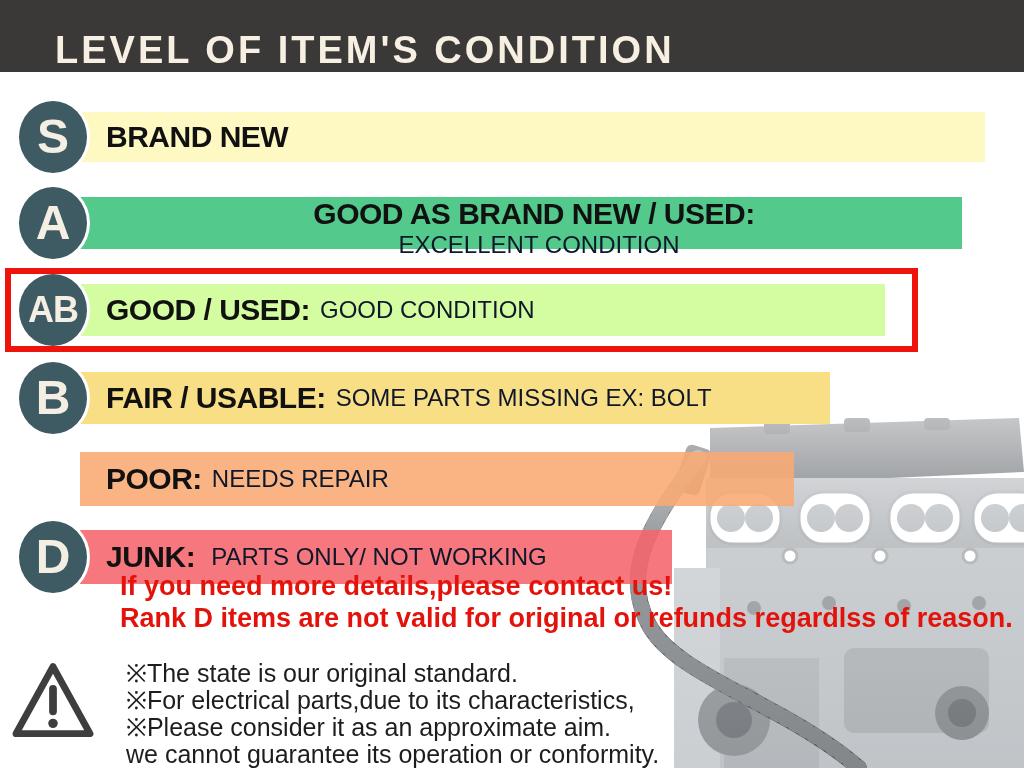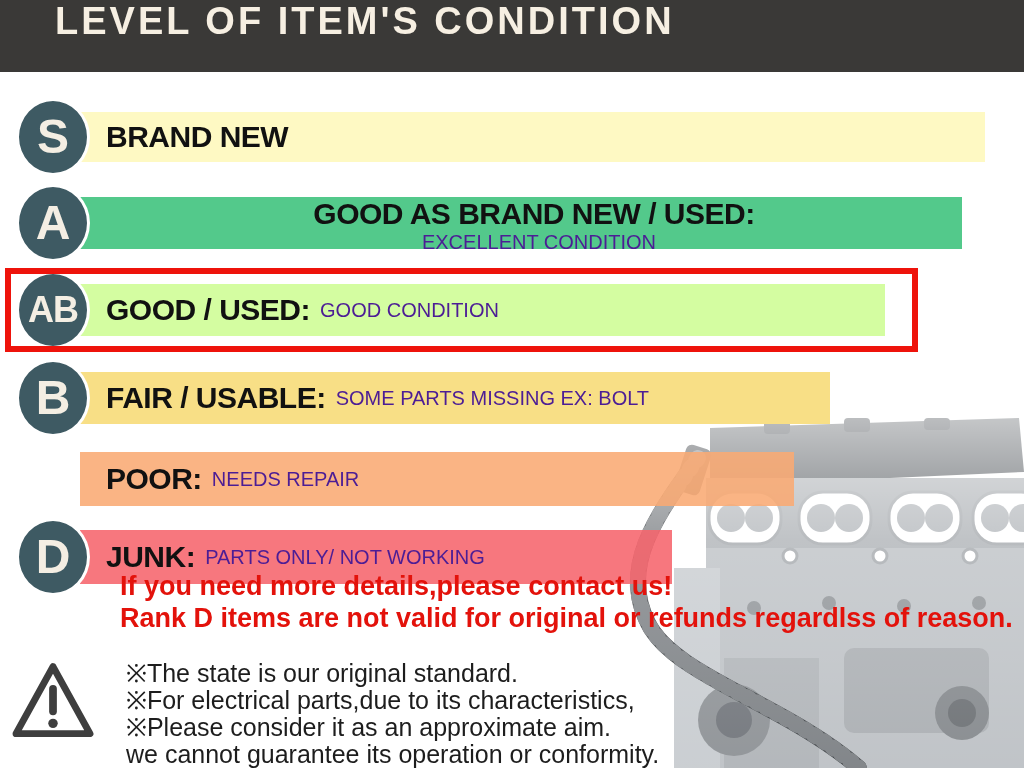--- a/index.html
+++ b/index.html
@@ -7,21 +7,21 @@
   body {
     position:relative;
     background:#ffffff;
     font-family:"Liberation Sans", sans-serif;
   }
 
   
   .header {
     position:absolute; left:0; top:0; width:1024px; height:72px;
     background:#3a3937;
-    display:flex; align-items:flex-start;
+    display:flex; align-items:flex-end;
   }
   .header .title {
     color:#f6efe2;
     font-size:38px; font-weight:700; letter-spacing:3px;
     padding-left:55px; white-space:nowrap;
   }
 
   
   .engine {
     position:absolute; left:614px; top:418px; width:410px; height:350px;
@@ -29,21 +29,21 @@
   }
 
   
   .row { position:absolute; left:0; width:1024px; z-index:2; }
   .bar {
     position:absolute; left:80px; top:0; height:100%;
     display:flex; align-items:center;
     padding-left:26px; white-space:nowrap;
   }
   .bar .lbl-bold  { font-weight:700; font-size:30px; color:#111111; letter-spacing:-0.5px; }
-  .bar .lbl-desc  { font-weight:400; font-size:20px; color:#4c1d95; margin-left:10px; letter-spacing:0; }
+  .bar .lbl-desc  { font-weight:400; font-size:24px; color:#0f172a; margin-left:10px; letter-spacing:0; }
 
   .badge {
     position:absolute; left:16px; width:74px; height:78px;
     background:#3e5a63; border:3px solid #ffffff; border-radius:50%;
     display:flex; align-items:center; justify-content:center;
     z-index:3;
   }
   .badge .letter { color:#f4eee3; font-weight:700; font-size:48px; line-height:1; }
   .badge .letter.small { font-size:36px; letter-spacing:-1px; }
 
@@ -199,21 +199,21 @@
 </div>
 
 <div class="row row-bc">
   <div class="bar" style="background: rgba(249, 170, 115, 0.88);">
     <span class="lbl-bold">POOR:</span>
     <span class="lbl-desc">NEEDS REPAIR</span>
   </div>
 </div>
 
 <div class="row row-d">
-  <div class="bar" style="background: rgba(246, 100, 108, 0.88);">
+  <div class="bar" style="background: rgba(246, 100, 108, 0.88); gap: 6px;">
     <span class="lbl-bold">JUNK:</span>
     <span class="lbl-desc">PARTS ONLY/ NOT WORKING</span>
   </div>
   <div class="badge">
     <span class="letter">D</span>
   </div>
 </div>
 
 <div class="contact">
   <div>If you need more details,please contact us!</div>

